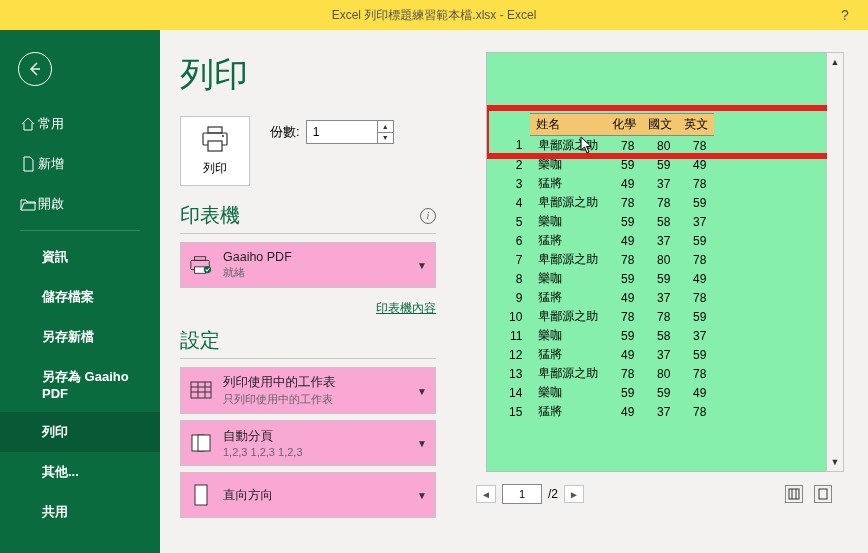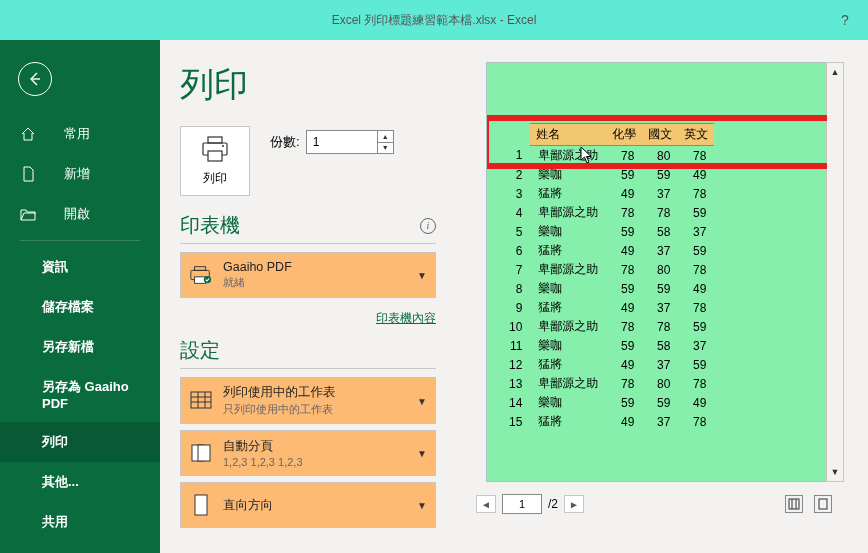--- a/index.html
+++ b/index.html
@@ -1,29 +1,29 @@
 <!DOCTYPE html>
 <html><head>
 <meta charset="utf-8">
 <style>
   * { box-sizing: border-box; margin: 0; padding: 0; font-family: "Segoe UI", "Microsoft JhengHei", sans-serif; }
   body { width: 868px; height: 553px; background: #f3f2f1; overflow: hidden; position: relative; }
   
-  .titlebar { height: 40px; background: #5eead4; display: flex; align-items: center; justify-content: space-between; padding: 0 0 0 18px; font-size: 12px; color: #555; }
+  .titlebar { height: 30px; background: #fde047; display: flex; align-items: center; justify-content: space-between; padding: 0 0 0 18px; font-size: 12px; color: #555; }
   .titlebar-center { position: absolute; left: 50%; transform: translateX(-50%); display: flex; align-items: center; font-size: 12px; }
   .titlebar-right { display: flex; align-items: flex-start; gap: 0; flex-direction: column; }
   .titlebar-right .tb-item { width: 46px; height: 30px; display: flex; align-items: center; justify-content: center; font-size: 14px; color: #555; }
   .titlebar-right .tb-user { font-size: 12px; display: flex; align-items: center; gap: 6px; }
   .titlebar-right .tb-user span:first-child { margin-right: 4px; }
   
   .main { display: flex; height: calc(553px - 30px); }
   
   .sidebar { width: 160px; background: #0a6b3f; color: #fff; display: flex; flex-direction: column; padding-top: 22px; }
   .back-btn { width: 34px; height: 34px; border: 1px solid #fff; border-radius: 50%; display: flex; align-items: center; justify-content: center; margin-left: 18px; margin-bottom: 18px; font-size: 16px; }
-  .side-item { padding: 11px 20px; font-size: 13px; display: flex; align-items: center; gap: 28px; cursor: pointer; }
+  .side-item { padding: 11px 20px; font-size: 13px; display: flex; align-items: center; gap: 2px; cursor: pointer; }
   .side-item.indented { padding-left: 42px; font-weight: bold; }
   .side-item.selected { background: #075a35; }
   .side-sep { height: 1px; background: rgba(255,255,255,0.18); margin: 6px 20px; }
   .side-icon { width: 16px; height: 16px; display: inline-flex; align-items: center; justify-content: center; }
   
   .content { flex: 1; background: #f3f2f1; display: flex; padding: 22px 30px 0 20px; gap: 20px; overflow: hidden; }
   
   .settings-col { width: 256px; display: flex; flex-direction: column; }
   .page-title { font-size: 34px; font-weight: 300; color: #0a6b3f; margin-bottom: 18px; }
   
@@ -33,21 +33,21 @@
   .copies-input { width: 88px; height: 24px; border: 1px solid #8a8886; background: #fff; padding: 0 22px 0 6px; font-size: 12px; position: relative; }
   .spinner-wrap { position: relative; display: inline-block; }
   .spinner-btns { position: absolute; right: 1px; top: 1px; width: 16px; height: 22px; display: flex; flex-direction: column; }
   .spinner-btns div { flex: 1; border-left: 1px solid #8a8886; display: flex; align-items: center; justify-content: center; font-size: 7px; color: #333; }
   .spinner-btns div:first-child { border-bottom: 1px solid #8a8886; }
   
   .section-title { font-size: 20px; font-weight: 400; color: #0a6b3f; margin-bottom: 4px; display: flex; align-items: center; justify-content: space-between; }
   .info-icon { width: 16px; height: 16px; border: 1px solid #666; border-radius: 50%; display: inline-flex; align-items: center; justify-content: center; font-size: 10px; color: #666; font-style: italic; font-family: serif; }
   .section-rule { border: none; border-top: 1px solid #c8c6c4; margin-bottom: 8px; }
   
-  .setting-btn { width: 100%; min-height: 46px; border: 1px solid #c8c6c4; background: #fdba74; display: flex; align-items: center; padding: 6px 28px 6px 8px; gap: 10px; margin-bottom: 6px; position: relative; font-size: 12px; cursor: pointer; }
+  .setting-btn { width: 100%; min-height: 46px; border: 1px solid #c8c6c4; background: #f9a8d4; display: flex; align-items: center; padding: 6px 28px 6px 8px; gap: 10px; margin-bottom: 6px; position: relative; font-size: 12px; cursor: pointer; }
   .setting-btn .chev { position: absolute; right: 8px; top: 50%; transform: translateY(-50%); font-size: 10px; color: #333; }
   .setting-icon { width: 24px; height: 24px; flex-shrink: 0; display: flex; align-items: center; justify-content: center; }
   .setting-text .line1 { font-size: 12.5px; color: #222; }
   .setting-text .line2 { font-size: 11px; color: #666; margin-top: 1px; }
   
   .link-row { text-align: right; margin: 4px 0 10px 0; }
   .link-row a { color: #0a6b3f; font-size: 12px; text-decoration: underline; cursor: pointer; padding-left: 41px; }
   
   .page-range-row { display: flex; align-items: center; gap: 6px; font-size: 12px; color: #222; margin-bottom: 6px; }
   .page-range-row input { width: 62px; height: 24px; border: 1px solid #8a8886; padding: 0 18px 0 4px; font-size: 12px; }

